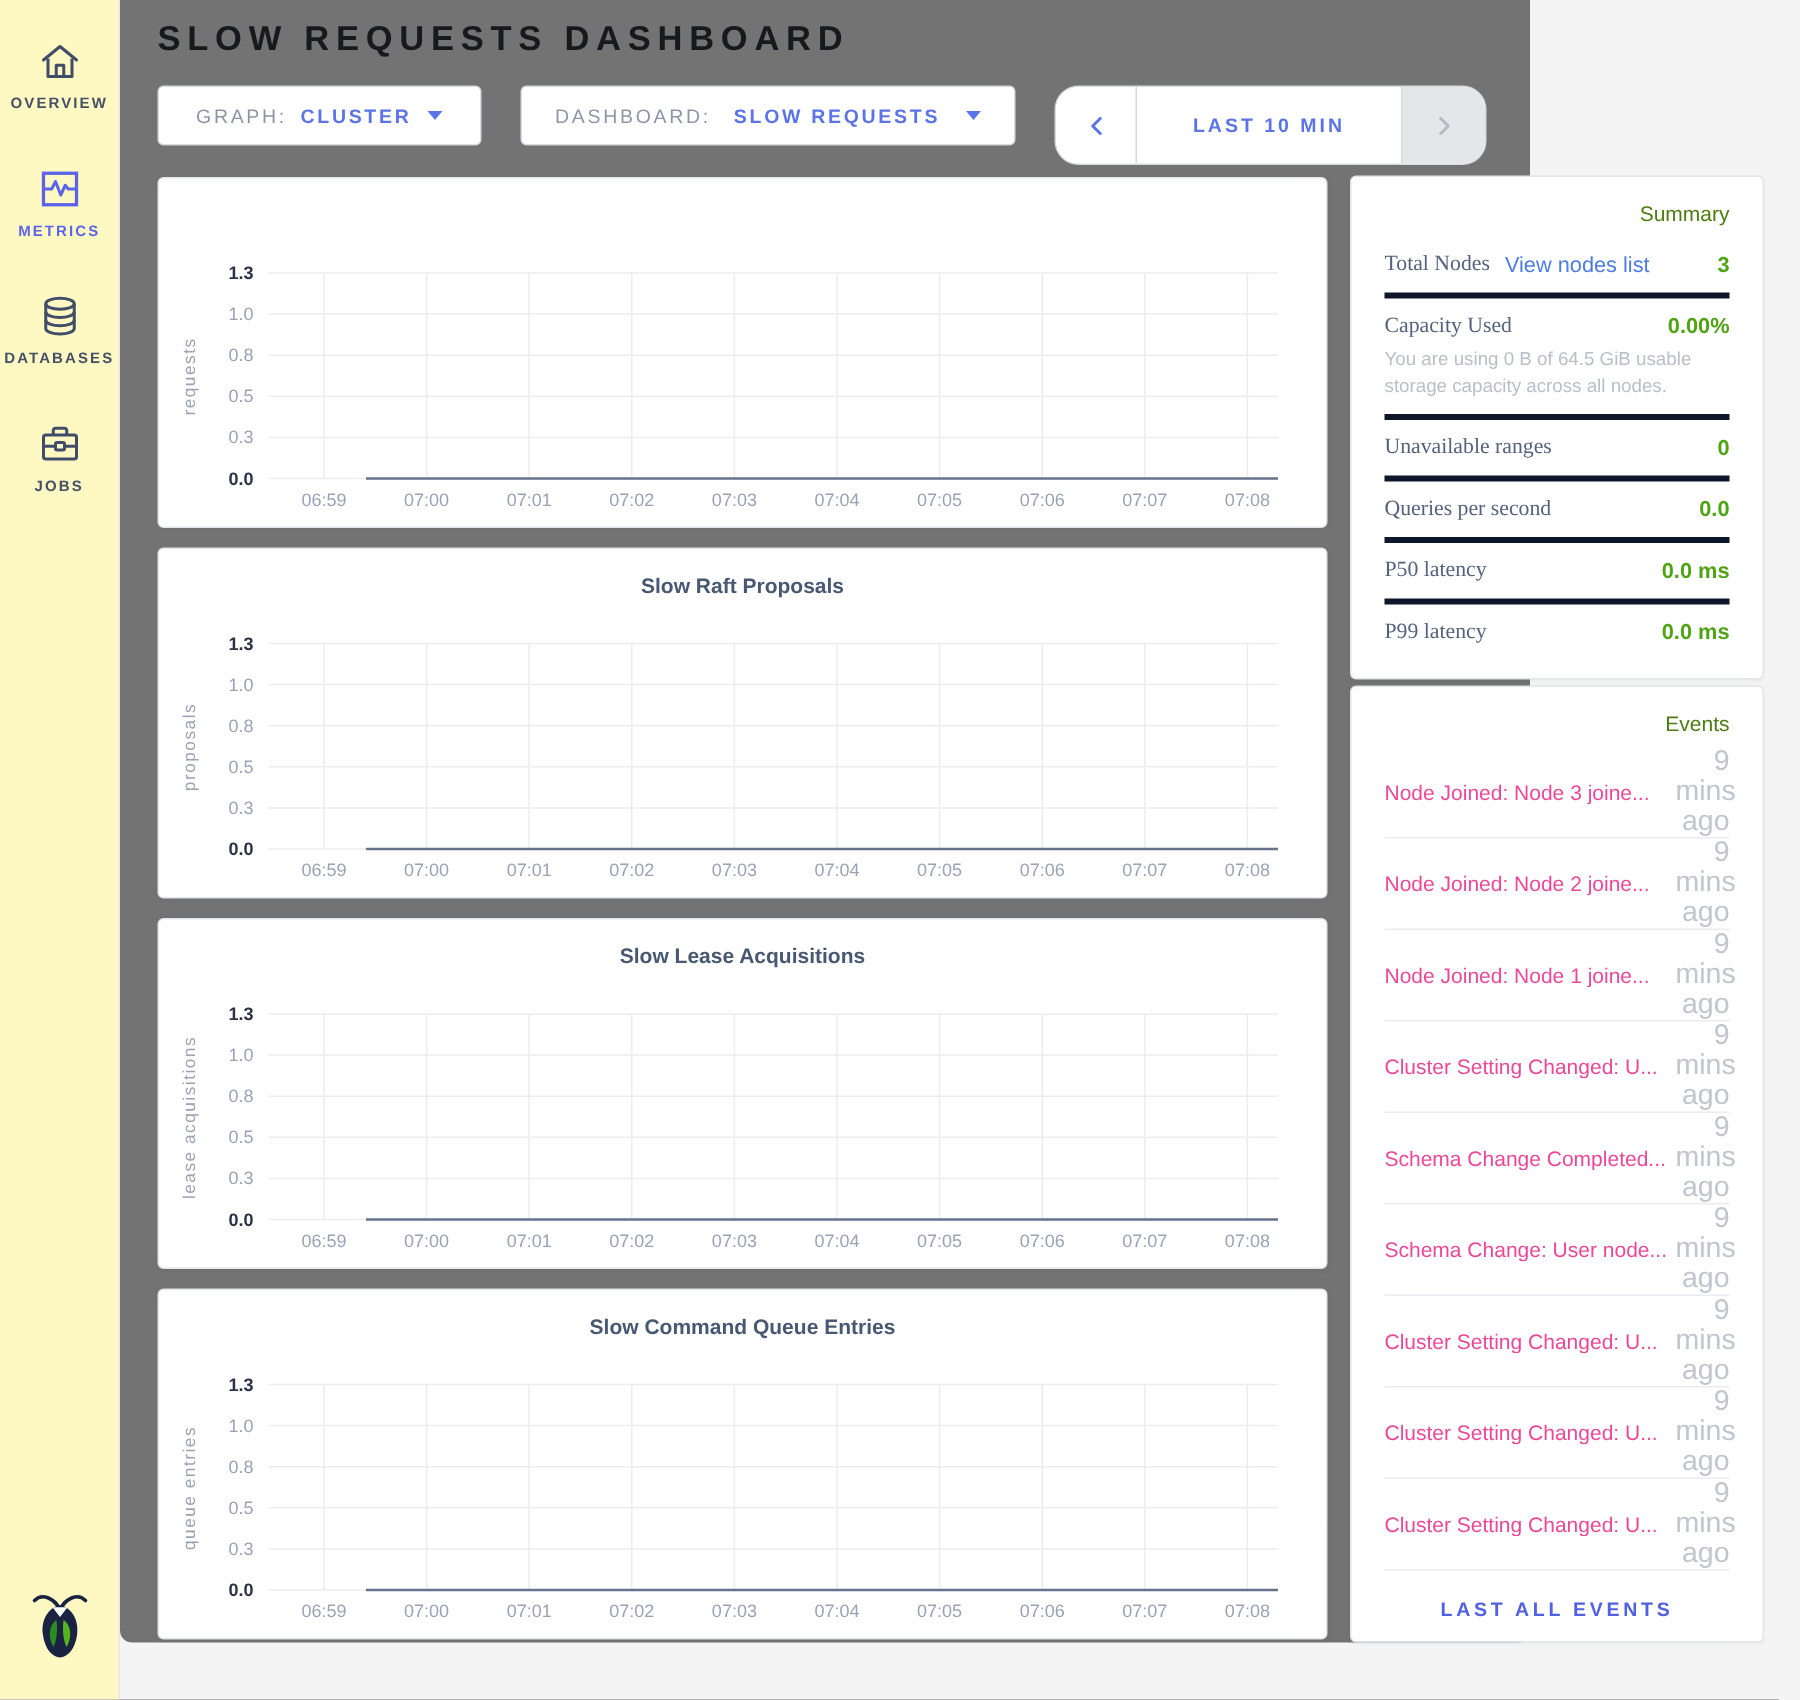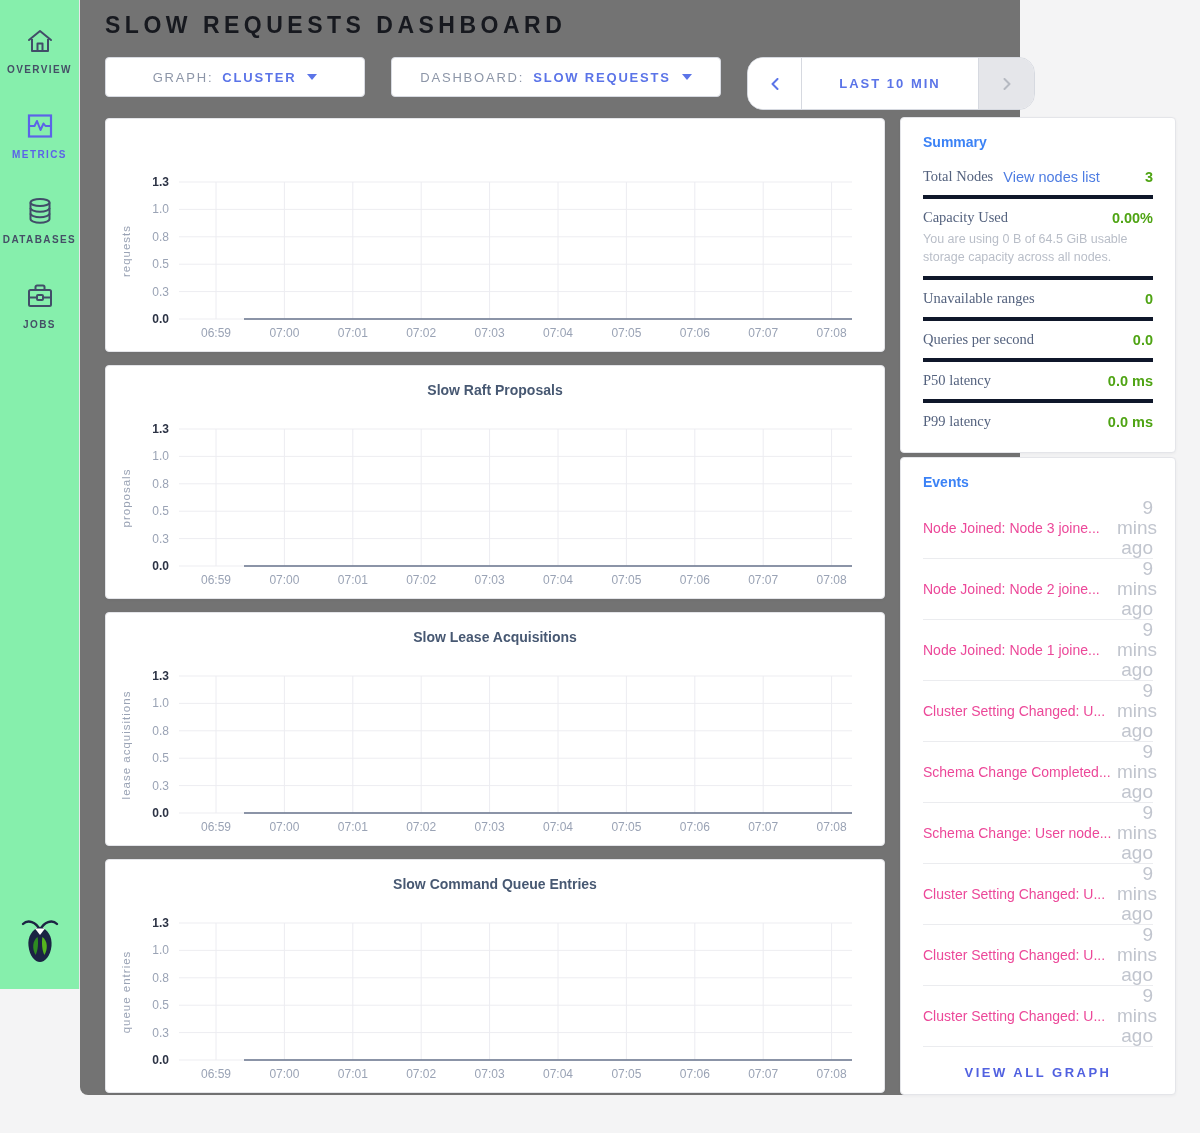--- a/index.html
+++ b/index.html
@@ -7,22 +7,22 @@
     --muted:#9aa3b5; --faint:#c1c5ce; --border:#e4e5e9; --grid:#ededf1;
   }
   *{box-sizing:border-box;margin:0;padding:0;}
   html,body{width:1200px;height:1133px;}
   body{
     font-family:"Liberation Sans","DejaVu Sans",sans-serif;
     background:#f4f4f5; position:relative; overflow:hidden;
   }
   
   .sidebar{
-    position:absolute; left:0; top:0; width:80px; height:989px;
-    background:#86efac; border-right:1px solid #e7e7ea; z-index:5;
+    position:absolute; left:0; top:0; width:80px; height:1133px;
+    background:#fef9c3; border-right:1px solid #e7e7ea; z-index:5;
     display:flex; flex-direction:column; align-items:center;
   }
   .nav-item{ margin-top:18px; display:flex; flex-direction:column; align-items:center; cursor:pointer; width:80px; padding:8px 0 10px;}
   .nav-item .icon{ width:30px; height:30px; display:flex; align-items:center; justify-content:center;}
   .nav-item .nav-label{
     margin-top:8px; font-size:10px; font-weight:700; letter-spacing:1.4px;
     color:#454f66;
   }
   .nav-item.active .nav-label{ color:var(--accent); }
   .sidebar .logo{ position:absolute; bottom:22px; left:50%; transform:translateX(-50%); }
@@ -38,22 +38,22 @@
   
   .controls{ position:absolute; left:25px; top:57px; height:40px; display:flex; }
   .dropdown{
     height:40px; border:1px solid #d8dbe2; border-radius:4px; background:#fff;
     display:flex; align-items:center; justify-content:center; gap:9px;
     padding:0 22px; cursor:pointer;
   }
   .dd-label{ font-size:13px; letter-spacing:1.8px; color:#8d96a8; }
   .dd-value{ font-size:13px; letter-spacing:1.8px; color:#5b74e8; font-weight:600;}
   .caret{ width:0;height:0;border-left:5px solid transparent;border-right:5px solid transparent;border-top:6px solid #5b74e8; margin-left:2px;}
-  .dropdown.graph{ width:260px; margin-right:26px;}
-  .dropdown.dashboard{ width:330px; margin-right:26px;}
+  .dropdown.graph{ width:216px; margin-right:26px;}
+  .dropdown.dashboard{ width:330px; margin-right:26px;justify-content:space-between;}
   .timenav{
     display:flex; height:53px; border:1px solid #d6d9e0; border-radius:16px; overflow:hidden; background:#fff;
   }
   .tn-btn{
     width:54px; height:100%; background:#fff; border:none; cursor:pointer;
     font-size:17px; color:#5b74e8; display:flex;align-items:center;justify-content:center;
     font-family:inherit;
   }
   .tn-btn.prev{ border-right:1px solid #d6d9e0; }
   .tn-btn.next{ border-left:1px solid #d6d9e0; background:#e5e6ea; color:#b6bac2; cursor:default; width:56px;}
@@ -67,21 +67,21 @@
     background:#fff; border:1px solid var(--border); border-radius:4px;
     box-shadow:0 1px 3px rgba(60,64,90,.06);
   }
   .chart-card{ width:780px; height:234px; margin-bottom:13px; position:relative;}
   .chart-title{
     text-align:center; padding-top:16px; font-size:14px; font-weight:700; color:var(--slate);
   }
   .chart-svg{ position:absolute; left:0; top:38px; }
   
   .summary-card{ position:absolute; left:900px; top:117px; width:276px; padding:0 22px 12px; z-index:6;}
-  .card-h{ text-align:left; font-size:14px; font-weight:700; color:#3b82f6; padding:16px 0 8px;}
+  .card-h{ text-align:right; font-size:14px; font-weight:400; color:#4d7c0f; padding:16px 0 8px;}
   .srow{ border-top:4px solid #0f172a; padding:10px 0;}
   .srow:first-of-type{ border-top:none;}
   .srow-main{ display:flex; align-items:center; gap:10px;}
   .slabel{ font-size:14.5px; color:#54627e;font-family:Liberation Serif, serif;}
   .slink{ font-size:14.5px; color:var(--link); text-decoration:none; cursor:pointer;}
   .svalue{ margin-left:auto; font-size:14.5px; font-weight:700; color:var(--green);}
   .ssub{ margin-top:4px; font-size:12.5px; line-height:18px; color:#b9bec8; }
   .events-card{ position:absolute; left:900px; top:457px; width:276px; padding:0 22px 14px; z-index:6;}
   .erow{
     display:flex; align-items:center; justify-content:space-between;
@@ -426,14 +426,14 @@
       </div>
       <div class="erow">
         <span class="etext">Cluster Setting Changed: U...</span>
         <span class="etime">9 mins ago</span>
       </div>
       <div class="erow">
         <span class="etext">Cluster Setting Changed: U...</span>
         <span class="etime">9 mins ago</span>
       </div>
     </div>
-  <a class="view-all">VIEW ALL GRAPH</a>
+  <a class="view-all">LAST ALL EVENTS</a>
 </section>
 
 </body></html>

